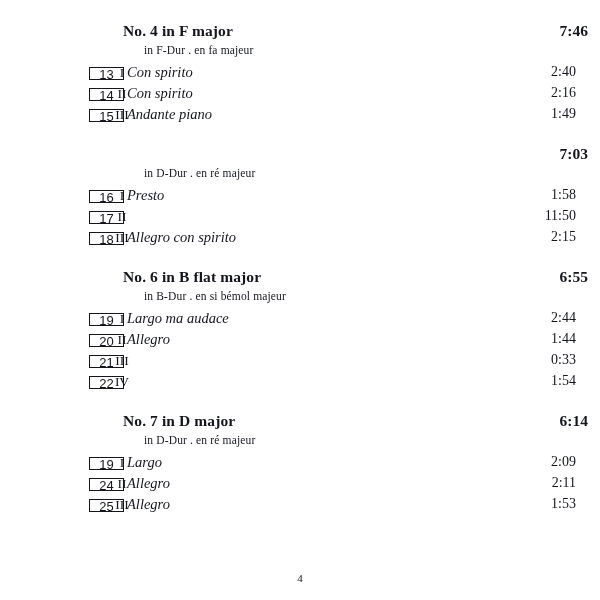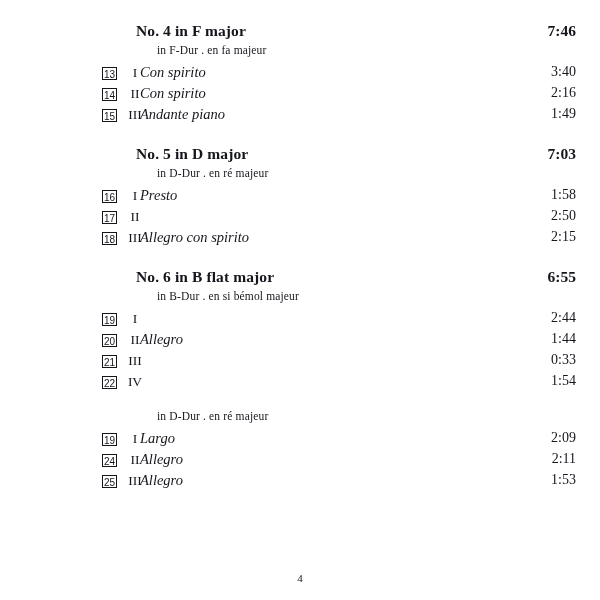--- a/index.html
+++ b/index.html
@@ -13,40 +13,40 @@
     font-family: "Liberation Serif", serif;
     color: #14161c;
     position: relative;
     overflow: hidden;
   }
   .page {
     position: relative;
     width: 600px;
     height: 600px;
     box-sizing: border-box;
-    padding: 22px 0 0 16px;
+    padding: 22px 0 0 3px;
   }
   .work {
     margin-bottom: 6px;
   }
   .work-head {
     position: relative;
     height: 24px;
   }
   .work-title {
     position: absolute;
     left: 120px;
     top: 0;
     font-size: 15.5px;
     font-weight: bold;
     letter-spacing: 0.1px;
   }
   .work-duration {
     position: absolute;
-    right: 24px;
+    right: 12px;
     top: 0;
     font-size: 15.5px;
     font-weight: bold;
     text-align: right;
   }
   .work-sub {
     position: relative;
     left: 141px;
     top: -2px;
     font-size: 11.5px;
@@ -54,24 +54,24 @@
     margin-bottom: 6px;
   }
   .mvt {
     position: relative;
     height: 21px;
   }
   .track-num {
     position: absolute;
     left: 86px;
     top: 3px;
-    width: 15px;
+    width: 35px;
     height: 13px;
     border: 1px solid #14161c;
-    font-size: 10px;
+    font-size: 13px;
     font-family: "Liberation Sans", sans-serif;
     line-height: 13px;
     text-align: center;
     box-sizing: border-box;
   }
   .mvt-roman {
     position: absolute;
     left: 104px;
     top: 1px;
     width: 30px;
@@ -112,74 +112,74 @@
   <div class="work">
     <div class="work-head">
       <div class="work-title">No. 4 in F major</div>
       <div class="work-duration">7:46</div>
     </div>
     <div class="work-sub">in F-Dur . en fa majeur</div>
     <div class="mvt">
       <div class="track-num">13</div>
       <div class="mvt-roman">I</div>
       <div class="mvt-title">Con spirito</div>
-      <div class="mvt-time">3:40</div>
+      <div class="mvt-time">2:40</div>
     </div>
     <div class="mvt">
       <div class="track-num">14</div>
       <div class="mvt-roman">II</div>
       <div class="mvt-title">Con spirito</div>
       <div class="mvt-time">2:16</div>
     </div>
     <div class="mvt">
       <div class="track-num">15</div>
       <div class="mvt-roman">III</div>
       <div class="mvt-title">Andante piano</div>
       <div class="mvt-time">1:49</div>
     </div>
   </div>
 
   <div class="gap"></div>
 
   <div class="work">
     <div class="work-head">
-      <div class="work-title">No. 5 in D major</div>
       <div class="work-duration">7:03</div>
     </div>
     <div class="work-sub">in D-Dur . en ré majeur</div>
     <div class="mvt">
       <div class="track-num">16</div>
       <div class="mvt-roman">I</div>
       <div class="mvt-title">Presto</div>
       <div class="mvt-time">1:58</div>
     </div>
     <div class="mvt">
       <div class="track-num">17</div>
       <div class="mvt-roman">II</div>
-      <div class="mvt-time">2:50</div>
+      <div class="mvt-time">11:50</div>
     </div>
     <div class="mvt">
       <div class="track-num">18</div>
       <div class="mvt-roman">III</div>
       <div class="mvt-title">Allegro con spirito</div>
       <div class="mvt-time">2:15</div>
     </div>
   </div>
 
   <div class="gap"></div>
 
   <div class="work">
     <div class="work-head">
       <div class="work-title">No. 6 in B flat major</div>
       <div class="work-duration">6:55</div>
     </div>
     <div class="work-sub">in B-Dur . en si bémol majeur</div>
     <div class="mvt">
       <div class="track-num">19</div>
       <div class="mvt-roman">I</div>
+      <div class="mvt-title">Largo ma audace</div>
       <div class="mvt-time">2:44</div>
     </div>
     <div class="mvt">
       <div class="track-num">20</div>
       <div class="mvt-roman">II</div>
       <div class="mvt-title">Allegro</div>
       <div class="mvt-time">1:44</div>
     </div>
     <div class="mvt">
       <div class="track-num">21</div>
@@ -189,20 +189,24 @@
     <div class="mvt">
       <div class="track-num">22</div>
       <div class="mvt-roman">IV</div>
       <div class="mvt-time">1:54</div>
     </div>
   </div>
 
   <div class="gap"></div>
 
   <div class="work">
+    <div class="work-head">
+      <div class="work-title">No. 7 in D major</div>
+      <div class="work-duration">6:14</div>
+    </div>
     <div class="work-sub">in D-Dur . en ré majeur</div>
     <div class="mvt">
       <div class="track-num">19</div>
       <div class="mvt-roman">I</div>
       <div class="mvt-title">Largo</div>
       <div class="mvt-time">2:09</div>
     </div>
     <div class="mvt">
       <div class="track-num">24</div>
       <div class="mvt-roman">II</div>

